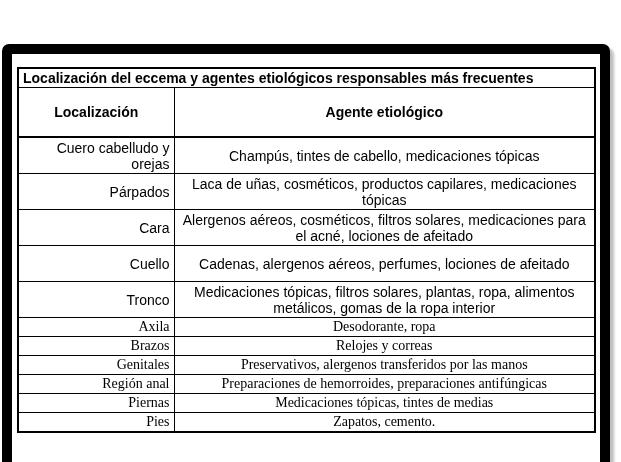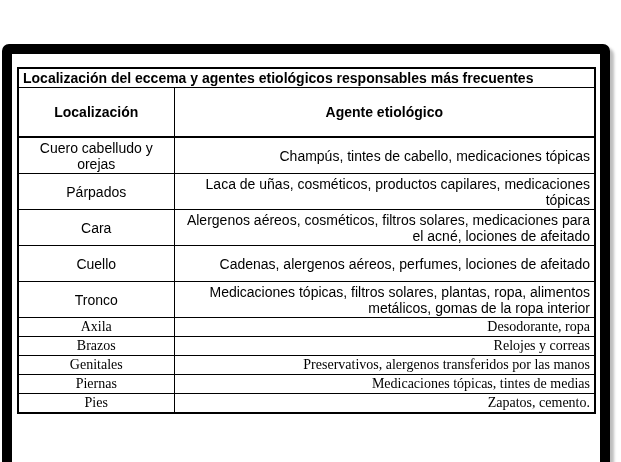--- a/index.html
+++ b/index.html
@@ -48,22 +48,22 @@
     text-align: left;
     padding: 3px 3px;
     border-bottom: 2px solid #000000;
   }
   tr.header-row th {
     font-weight: bold;
     height: 46px;
     border-bottom: 2px solid #000000;
   }
   col.c1 { width: 156px; }
-  td.loc-cell  { text-align: center; }
-  td.agent-cell { text-align: right; }
+  td.loc-cell  { text-align: right; }
+  td.agent-cell { text-align: center; }
   tr.data-row.tall td { height: 33px; }
   tr.data-row.short td { height: 16px; font-family: Liberation Serif, serif; }
 </style>
 </head>
 <body>
 
 <div class="canvas">
   <div class="frame">
     <table class="doc-table">
       <colgroup>
@@ -105,20 +105,24 @@
         </tr>
         <tr class="data-row short">
           <td class="loc-cell">Brazos</td>
           <td class="agent-cell">Relojes y correas</td>
         </tr>
         <tr class="data-row short">
           <td class="loc-cell">Genitales</td>
           <td class="agent-cell">Preservativos, alergenos transferidos por las manos</td>
         </tr>
         <tr class="data-row short">
+          <td class="loc-cell">Región anal</td>
+          <td class="agent-cell">Preparaciones de hemorroides, preparaciones antifúngicas</td>
+        </tr>
+        <tr class="data-row short">
           <td class="loc-cell">Piernas</td>
           <td class="agent-cell">Medicaciones tópicas, tintes de medias</td>
         </tr>
         <tr class="data-row short">
           <td class="loc-cell">Pies</td>
           <td class="agent-cell">Zapatos, cemento.</td>
         </tr>
       </tbody>
     </table>
   </div>

